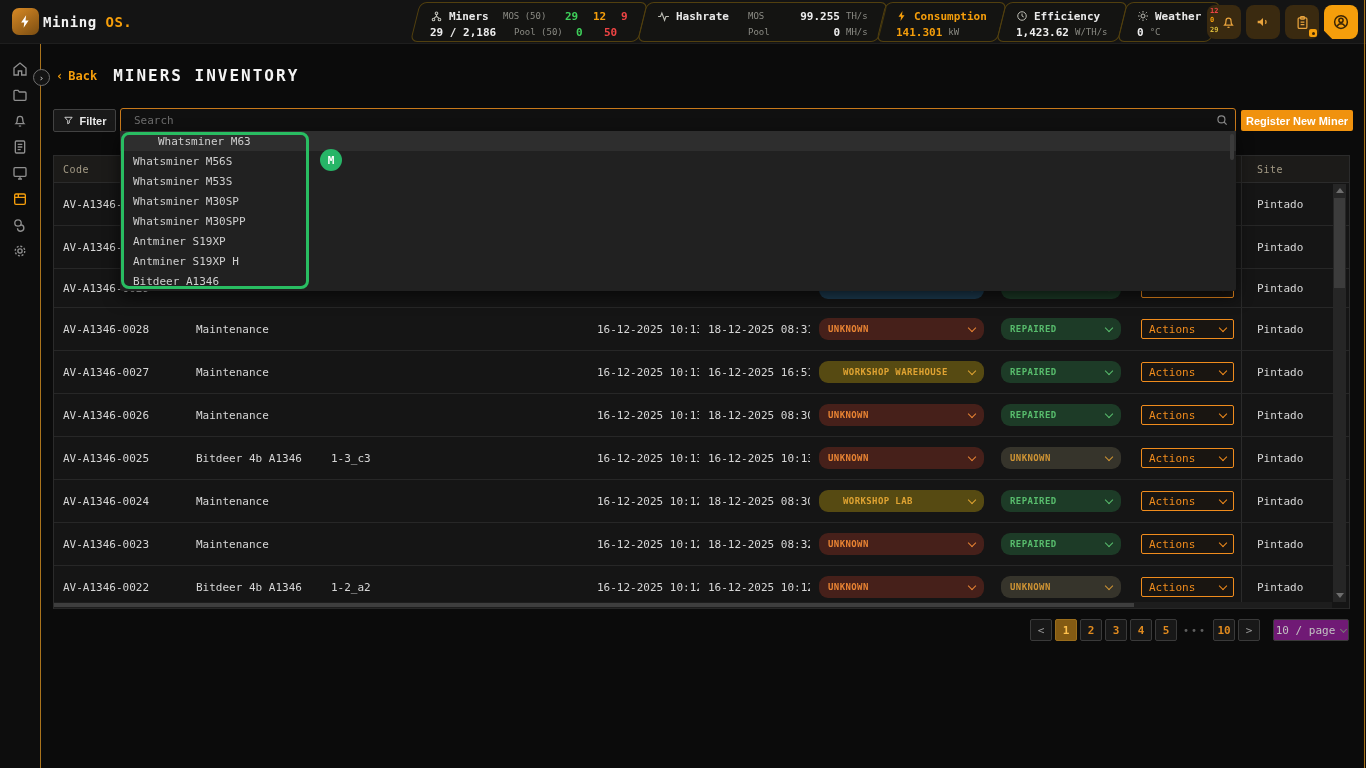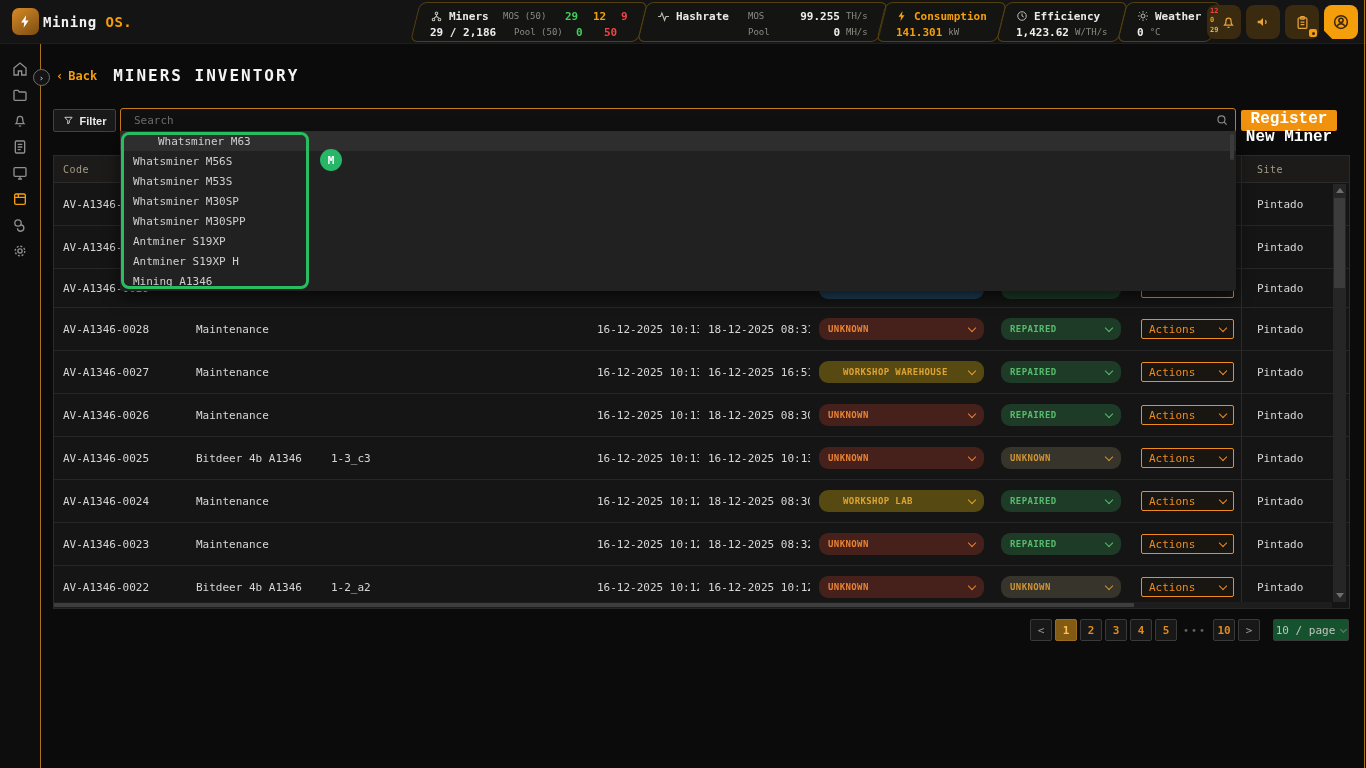--- a/index.html
+++ b/index.html
@@ -44,21 +44,21 @@
 
   
   .page-head { position:absolute; left:56px; top:66px; display:flex; align-items:center; gap:16px; }
   .back-link { color:#f59e0b; font-size:12px; font-weight:700; cursor:pointer; display:flex; gap:5px; align-items:center; }
   .page-title { color:#f4f4f4; font-size:16px; font-weight:700; letter-spacing:2px; }
   .filter-btn { position:absolute; left:53px; top:109px; width:63px; height:23px; border:1px solid #424242; background:#191919; color:#e9e9e9; font-size:11px; font-weight:700; display:flex; align-items:center; justify-content:center; gap:6px; border-radius:2px; cursor:pointer; }
   .search-wrap { position:absolute; left:120px; top:108px; width:1116px; height:25px; }
   .search-input { width:100%; height:100%; background:#101010; border:1px solid #c8791b; border-radius:3px; color:#ddd; font-family:inherit; font-size:11px; padding:0 28px 0 13px; outline:none; }
   .search-input::placeholder { color:#6d6d6d; }
   .search-ico { position:absolute; right:7px; top:5px; color:#8a8a8a; }
-  .register-btn { position:absolute; left:1241px; top:110px; width:96px; height:21px; background:#f0920e; border:none; border-radius:2px; color:#fff; font-family:Liberation Mono, monospace; font-size:16px; font-weight:700; cursor:pointer; }
+  .register-btn { position:absolute; left:1241px; top:110px; width:112px; height:21px; background:#f0920e; border:none; border-radius:2px; color:#fff; font-family:Liberation Sans, sans-serif; font-size:11px; font-weight:700; cursor:pointer; }
 
   
   .table { position:absolute; left:53px; top:155px; width:1297px; height:454px; background:#fef9c3; border:1px solid #2b2b2b; z-index:1; }
   .thead { display:grid; grid-template-columns:133px 135px 266px 111px 111px 182px 140px 109px 110px; height:27px; background:#1c1b19; border-bottom:1px solid #2b2b2b; }
   .th { display:flex; align-items:center; padding-left:9px; font-size:10px; color:#a39a85; letter-spacing:.5px; }
   .trow { display:grid; grid-template-columns:133px 135px 266px 111px 111px 182px 140px 109px 110px; height:43px; border-bottom:1px solid #272727; background:#151515; }
   .trow.short { height:39px; }
   .td { display:flex; align-items:center; padding-left:9px; font-size:11px; color:#d6d6d6; white-space:nowrap; overflow:hidden; }
   .td.site { padding-left:15px; border-left:1px solid #2b2b2b; }
   .th.site { padding-left:15px; border-left:1px solid #2b2b2b; }
@@ -86,21 +86,21 @@
   .dd-scroll { position:absolute; right:2px; top:3px; width:4px; height:26px; background:#3b3b3b; border-radius:2px; }
   .annot-rect { position:absolute; left:121px; top:132px; width:188px; height:157px; border:3px solid #29bd62; border-radius:8px; z-index:11; pointer-events:none; }
   .annot-badge { position:absolute; left:320px; top:149px; width:22px; height:22px; border-radius:50%; background:#27b567; color:#fff; font-size:11px; font-weight:700; display:flex; align-items:center; justify-content:center; z-index:11; }
 
   
   .pagination { position:absolute; top:619px; right:17px; display:flex; align-items:center; gap:3px; z-index:2; }
   .pg-btn { min-width:22px; height:22px; border:1px solid #3a3a3a; background:#181818; color:#e08a1e; font-size:11px; font-weight:700; display:flex; align-items:center; justify-content:center; border-radius:2px; cursor:pointer; }
   .pg-btn.nav { color:#9a9a9a; font-weight:400; }
   .pg-btn.active { background:#835a13; border-color:#9a6d1c; color:#ffc14d; }
   .pg-dots { color:#5f5f5f; font-size:10px; letter-spacing:2px; padding:0 3px; }
-  .pg-size { margin-left:10px; width:76px; height:22px; border:1px solid #3a3a3a; background:#14532d; color:#c2c2c2; font-size:11px; display:flex; align-items:center; justify-content:center; gap:6px; border-radius:2px; cursor:pointer; }
+  .pg-size { margin-left:10px; width:76px; height:22px; border:1px solid #3a3a3a; background:#701a75; color:#c2c2c2; font-size:11px; display:flex; align-items:center; justify-content:center; gap:6px; border-radius:2px; cursor:pointer; }
   .pg-size .chev { width:5px; height:5px; border-color:#777; margin-top:-2px; }
 </style>
 </head>
 <body>
 
 <div class="app">
   <div class="frame-right"></div>
 
   <header class="topbar">
     <div class="brand">
@@ -591,21 +591,21 @@
   </div>
 
   <div class="model-dropdown">
     <div class="dd-item hl">Whatsminer M63</div>
     <div class="dd-item">Whatsminer M56S</div>
     <div class="dd-item">Whatsminer M53S</div>
     <div class="dd-item">Whatsminer M30SP</div>
     <div class="dd-item">Whatsminer M30SPP</div>
     <div class="dd-item">Antminer S19XP</div>
     <div class="dd-item">Antminer S19XP H</div>
-    <div class="dd-item">Mining A1346</div>
+    <div class="dd-item">Bitdeer A1346</div>
     <span class="dd-scroll"></span>
   </div>
   <div class="annot-rect"></div>
   <div class="annot-badge">M</div>
 
   <div class="pagination">
     <span class="pg-btn nav">&lt;</span>
     <span class="pg-btn active">1</span>
     <span class="pg-btn">2</span>
     <span class="pg-btn">3</span>

